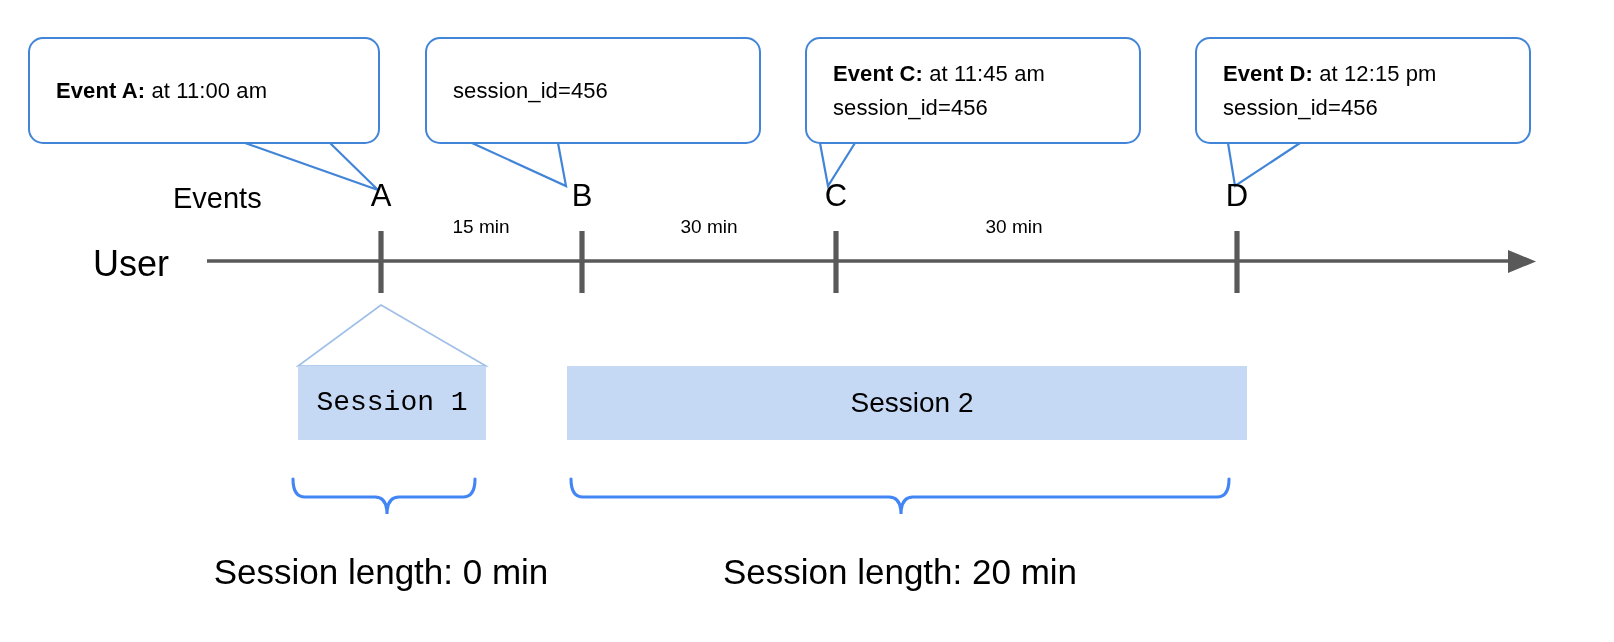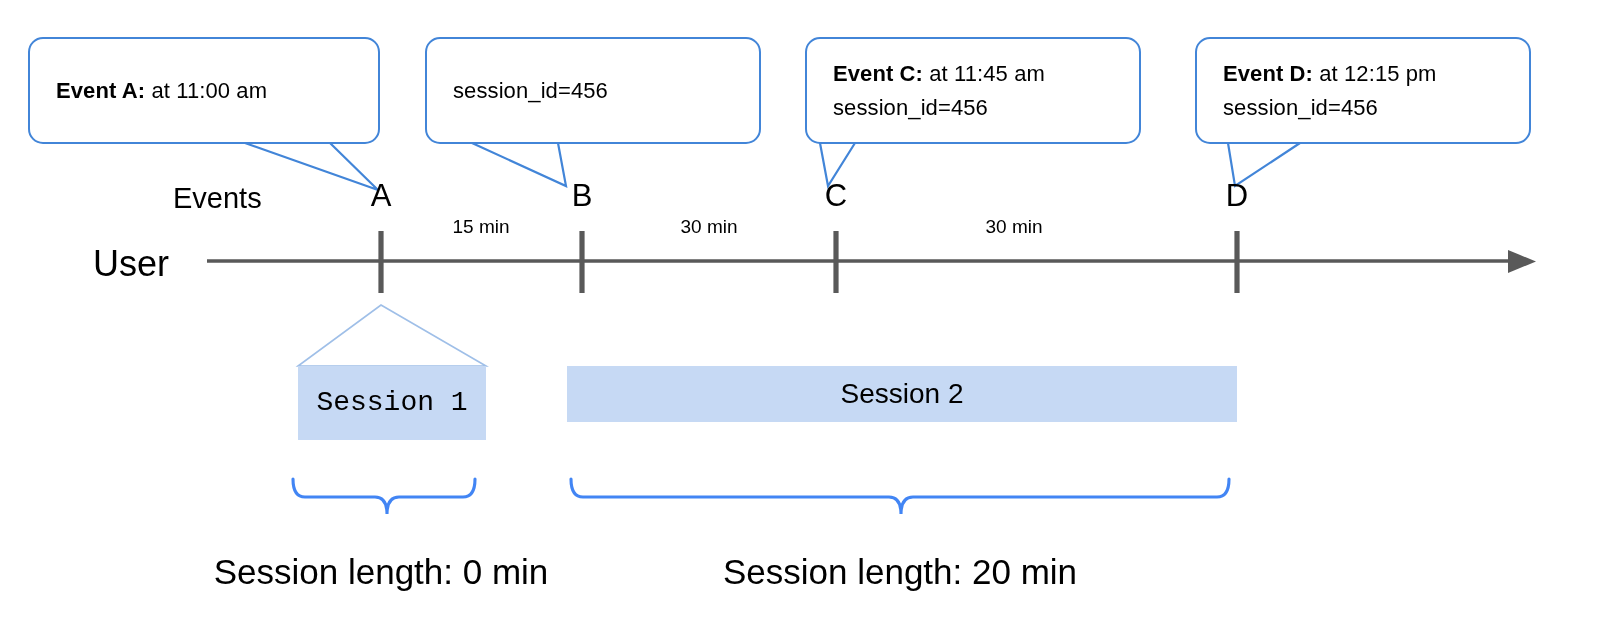--- a/index.html
+++ b/index.html
@@ -99,20 +99,20 @@
   <div class="ev-letter" style="left:836px;">C</div>
   <div class="ev-letter" style="left:1237px;">D</div>
 
   <div class="gap-label" style="left:481px;">15 min</div>
   <div class="gap-label" style="left:709px;">30 min</div>
   <div class="gap-label" style="left:1014px;">30 min</div>
 
   <div class="session-box" style="left:298px;top:366px;width:188px;height:74px;font-family:Liberation Mono, monospace;">
     <span>Session 1</span>
   </div>
-  <div class="session-box" style="left:567px;top:366px;width:670px;height:56px;">
+  <div class="session-box" style="left:567px;top:366px;width:670px;height:74px;padding-left:10px;">
     <span>Session 2</span>
   </div>
 
   <div class="len-label" style="left:381px;">Session length: 0 min</div>
   <div class="len-label" style="left:900px;">Session length: 20 min</div>
 
 </div>
 
 </body></html>

